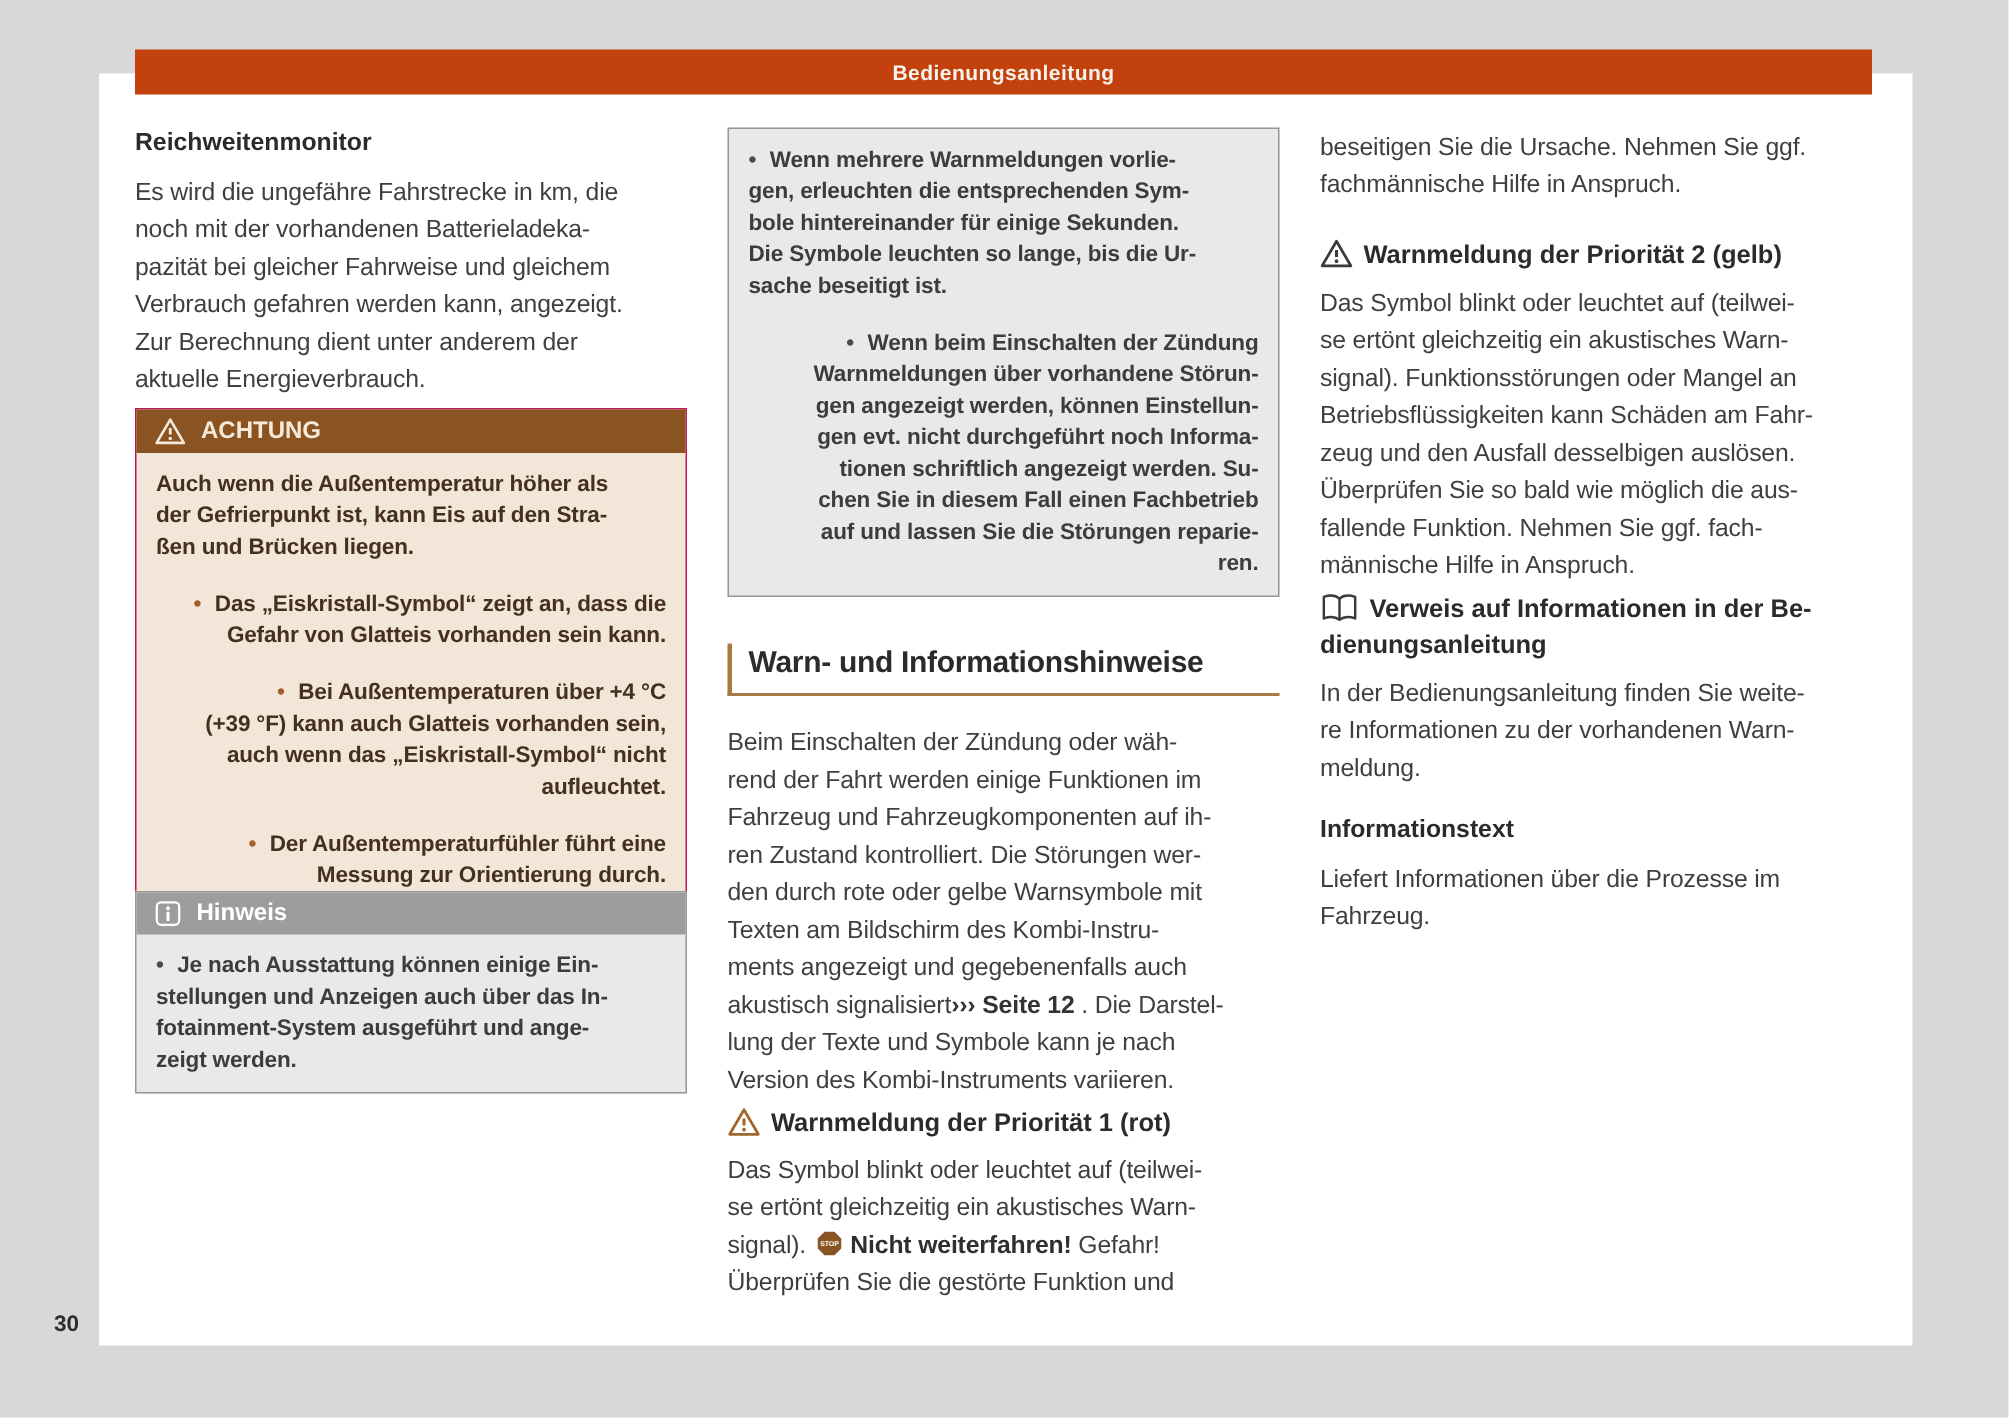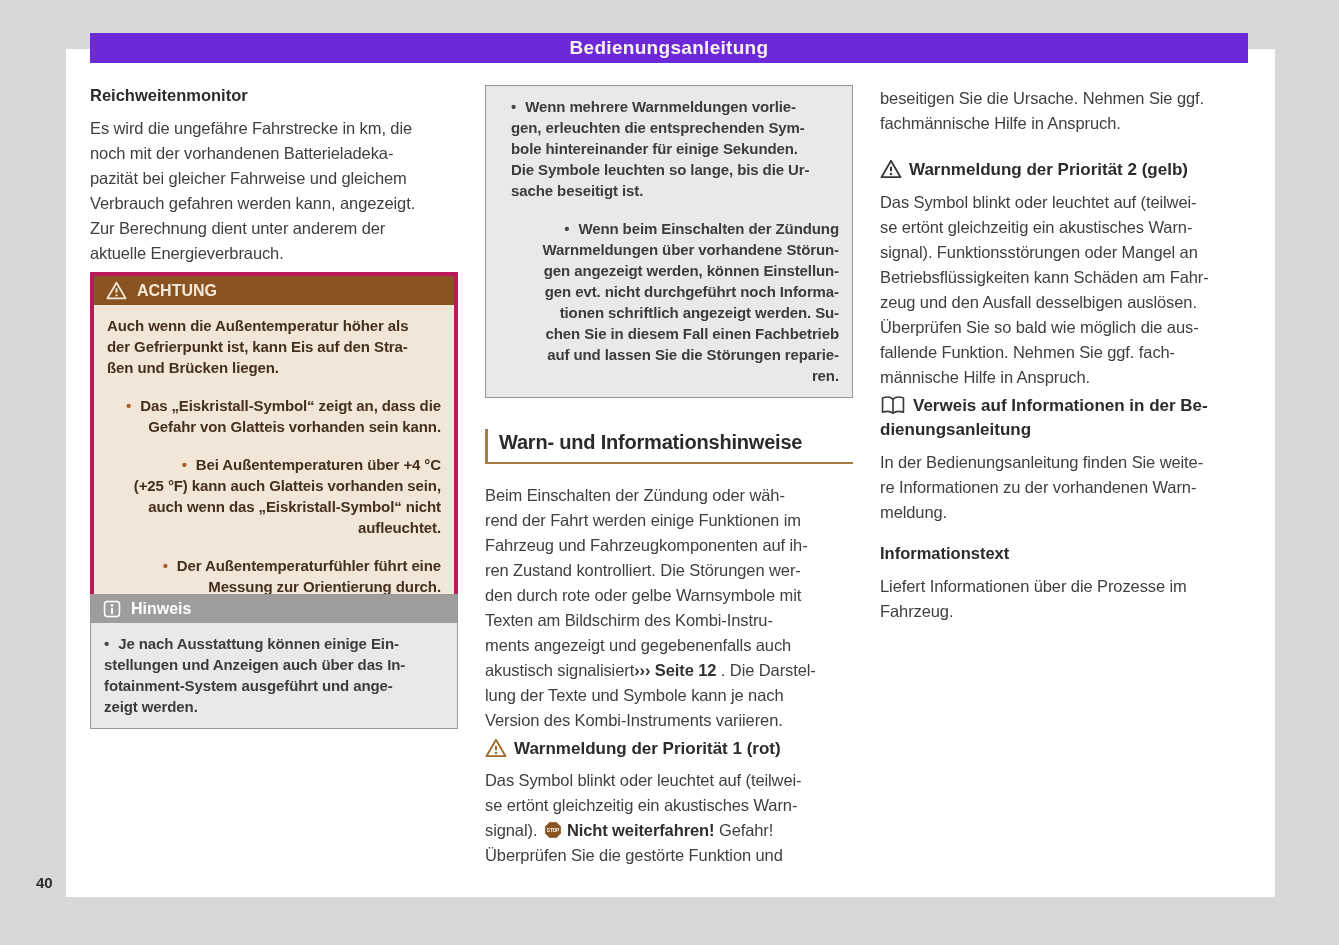--- a/index.html
+++ b/index.html
@@ -5,37 +5,37 @@
   html,body{margin:0;padding:0;}
   body{
     width:1339px;height:945px;position:relative;overflow:hidden;
     background:#d8d8d8;
     font-family:"Liberation Sans","DejaVu Sans",sans-serif;
     -webkit-font-smoothing:antialiased;
   }
   .page{position:absolute;left:66px;top:49px;width:1209px;height:848px;background:#ffffff;}
   .header-bar{
     position:absolute;left:90px;top:33px;width:1158px;height:30px;
-    background:#6d28d9;color:#f7f2ec;font-size:19px;font-weight:700;
+    background:#c2410c;color:#f7f2ec;font-size:14px;font-weight:700;
     text-align:center;line-height:30px;letter-spacing:.3px;z-index:5;
   }
   .col{position:absolute;top:0;width:368px;}
   #col1{left:24px}#col2{left:419px}#col3{left:814px}
   .abs{position:absolute;left:0;right:0;}
   .h1{font-size:16.5px;font-weight:700;color:#2b2b2b;white-space:pre;}
   .body-text{font-size:16.5px;line-height:25px;color:#3f3f3f;white-space:pre;letter-spacing:-.1px;}
   .section-heading{
     font-size:20px;font-weight:700;color:#2b2b2b;white-space:pre;
     border-left:3px solid #a87a45;border-bottom:2px solid #a87a45;
     padding:2px 0 8px 11px;letter-spacing:-.2px;
   }
   .sub-heading{font-size:17px;font-weight:700;color:#2b2b2b;white-space:pre;line-height:24px;}
   .sub-heading .hicon{display:inline-block;vertical-align:-4px;margin-right:7px;}
   
-  .warnbox{border:4px solid #be185d;background:#f2e6d9;}
+  .warnbox{border:1px solid #be185d;background:#f2e6d9;}
   .warnbox .box-head{
     background:#8a5322;color:#f5ead9;font-size:16px;font-weight:700;
     padding:5px 12px;display:flex;align-items:center;gap:10px;
   }
   .graybox{border:1px solid #979797;background:#e9e9e9;}
   .graybox .box-head{
     background:#9d9d9d;color:#ffffff;font-size:16px;font-weight:700;
     padding:5px 12px;display:flex;align-items:center;gap:10px;
   }
   .box-body{padding:10px 13px 11px 13px;}
@@ -56,21 +56,21 @@
 </style>
 </head>
 <body>
 
 <div class="page"></div>
 
 <div class="header-bar">
   <span>Bedienungsanleitung</span>
 </div>
 
-<div class="page-number">40</div>
+<div class="page-number">30</div>
 
 <div class="col" id="col1" style="position:absolute;left:90px;top:49px;">
 
   <div class="abs h1" style="top:37px;">Reichweitenmonitor</div>
 
   <p class="abs body-text" style="top:67px;">Es wird die ungefähre Fahrstrecke in km, die
 noch mit der vorhandenen Batterieladeka-
 pazität bei gleicher Fahrweise und gleichem
 Verbrauch gefahren werden kann, angezeigt.
 Zur Berechnung dient unter anderem der
@@ -87,21 +87,21 @@
       </span>
       <span>ACHTUNG</span>
     </div>
     <div class="box-body">
       <p class="box-text">Auch wenn die Außentemperatur höher als
 der Gefrierpunkt ist, kann Eis auf den Stra-
 ßen und Brücken liegen.</p>
       <p class="box-text bullet">Das „Eiskristall-Symbol“ zeigt an, dass die
 Gefahr von Glatteis vorhanden sein kann.</p>
       <p class="box-text bullet">Bei Außentemperaturen über +4 °C
-(+25 °F) kann auch Glatteis vorhanden sein,
+(+39 °F) kann auch Glatteis vorhanden sein,
 auch wenn das „Eiskristall-Symbol“ nicht
 aufleuchtet.</p>
       <p class="box-text bullet">Der Außentemperaturfühler führt eine
 Messung zur Orientierung durch.</p>
     </div>
   </div>
 
   <div class="abs graybox" style="top:545px;">
     <div class="box-head">
       <span class="inline-svg">
@@ -117,21 +117,21 @@
       <p class="box-text bullet">Je nach Ausstattung können einige Ein-
 stellungen und Anzeigen auch über das In-
 fotainment-System ausgeführt und ange-
 zeigt werden.</p>
     </div>
   </div>
 </div>
 
 <div class="col" id="col2" style="position:absolute;left:485px;top:49px;">
 
-  <div class="abs graybox" style="top:36px;padding-left:12px;">
+  <div class="abs graybox" style="top:36px;">
     <div class="box-body">
       <p class="box-text bullet">Wenn mehrere Warnmeldungen vorlie-
 gen, erleuchten die entsprechenden Sym-
 bole hintereinander für einige Sekunden.
 Die Symbole leuchten so lange, bis die Ur-
 sache beseitigt ist.</p>
       <p class="box-text bullet">Wenn beim Einschalten der Zündung
 Warnmeldungen über vorhandene Störun-
 gen angezeigt werden, können Einstellun-
 gen evt. nicht durchgeführt noch Informa-

